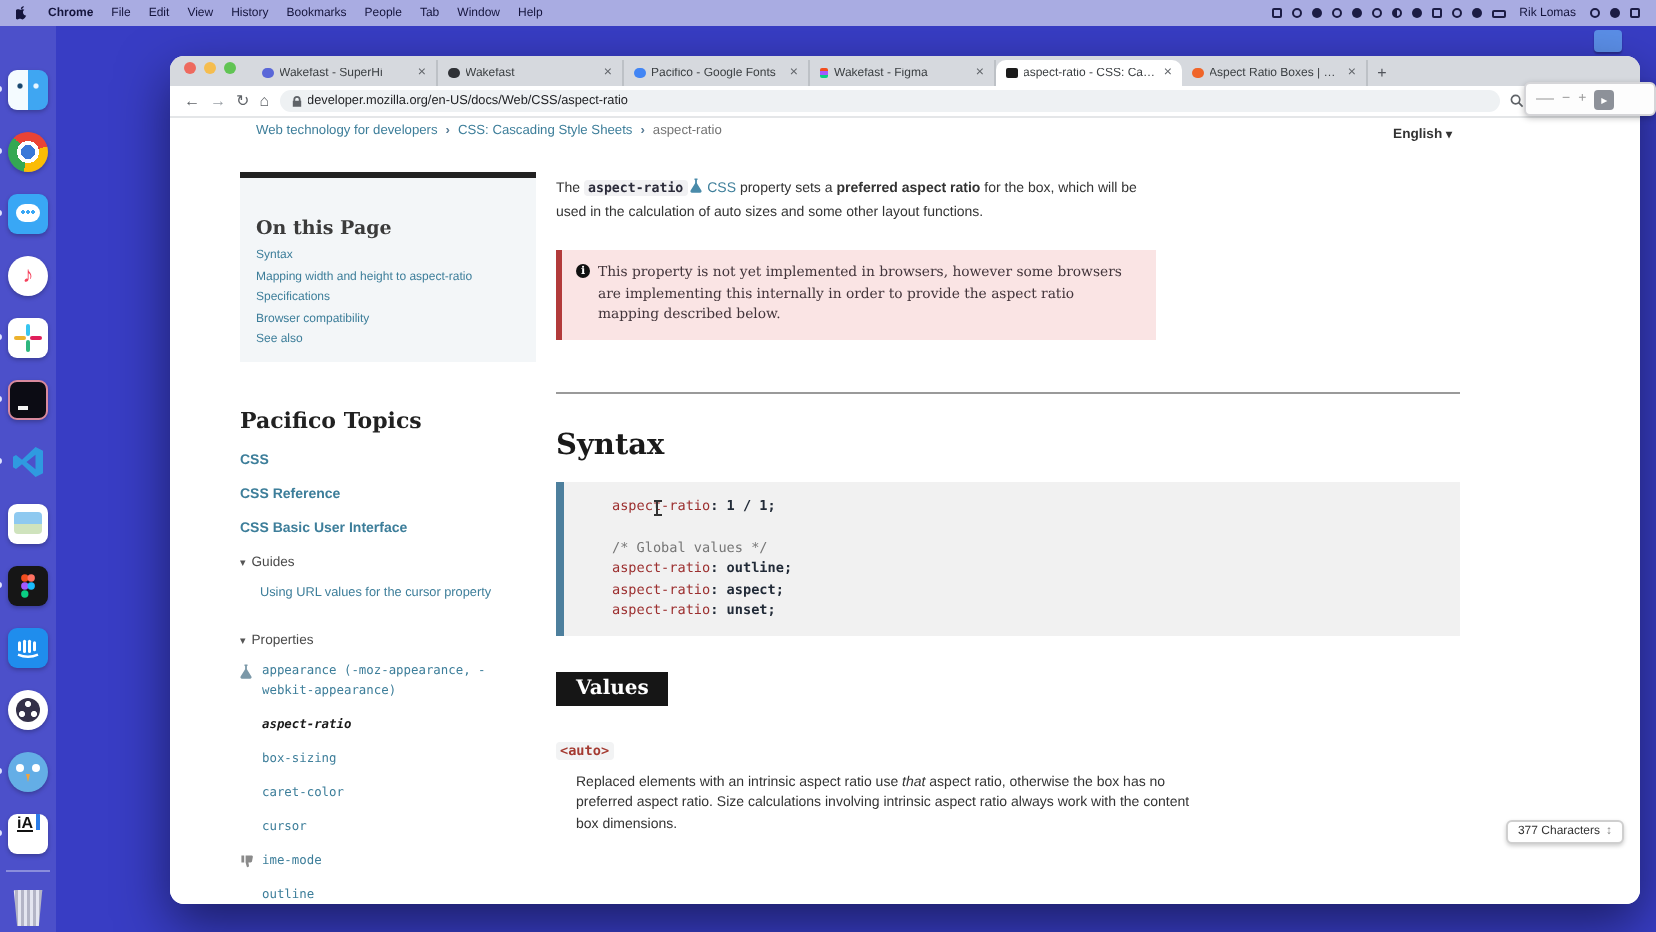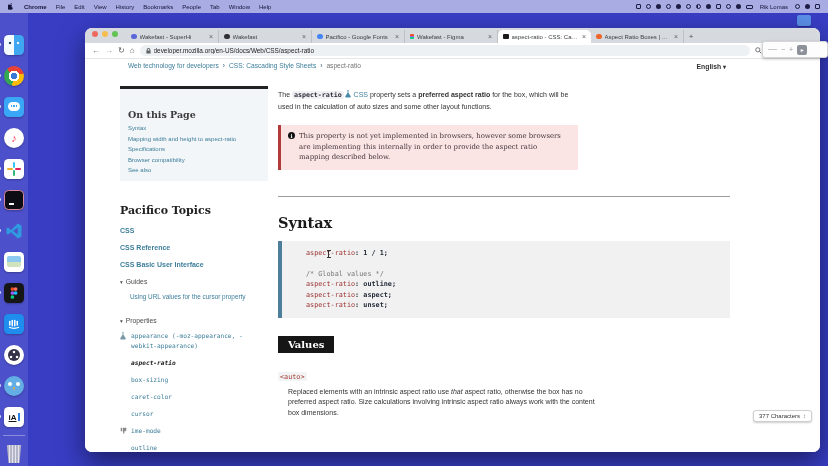--- a/index.html
+++ b/index.html
@@ -59,21 +59,21 @@
   .intercom-i { background:#1f8ded; display:flex; align-items:center; justify-content:center; }
   .film-i { background:#fff; border-radius:50%; }
   .film-i::after { content:""; position:absolute; left:4px; top:4px; width:12px; height:12px; border-radius:50%; background:
       radial-gradient(circle 1.4px at 6px 3px,#fff 1.4px,transparent 1.6px),
       radial-gradient(circle 1.4px at 3px 8px,#fff 1.4px,transparent 1.6px),
       radial-gradient(circle 1.4px at 9px 8px,#fff 1.4px,transparent 1.6px),
       #343149; }
   .twit-i { background:#64aee6; border-radius:50%; }
   .twit-i::before { content:""; position:absolute; left:4px; top:6px; width:4px; height:4px; border-radius:50%; background:#fff; box-shadow:8px 0 0 #fff; }
   .twit-i::after { content:""; position:absolute; left:8.5px; top:11px; width:0; height:0; border-left:1.5px solid transparent; border-right:1.5px solid transparent; border-top:4px solid #f2a33c; }
-  .ia-i { background:#fff; display:flex; align-items:center; justify-content:center; font-size:8px; font-weight:bold; color:#111;text-decoration:underline; }
+  .ia-i { background:#fff; display:flex; justify-content:center; font-size:8px; font-weight:bold; color:#111;text-decoration:underline; }
   .ia-i .ia-caret { display:inline-block; width:2px; height:8px; background:#2b7de9; margin-left:1px; }
   .dock-divider { width:22px; height:1px; background:rgba(255,255,255,.35); margin:-3px 0; }
   .trash-i { width:17px; height:18px; margin:1px auto 0; border-radius:2px; opacity:.95;
       clip-path:polygon(8% 0, 92% 0, 82% 100%, 18% 100%);
       background:repeating-linear-gradient(90deg,#ecedf2 0 1.5px,#b9bac6 1.5px 3px); box-shadow:none; }
 
   
   .window { position:absolute; left:85px; top:28px; width:735px; height:424px; border-radius:7px; overflow:hidden;
             background:#fff; box-shadow:0 10px 26px rgba(0,0,10,.5); z-index:10; }
 
@@ -149,21 +149,21 @@
   .cl-prop { color:#9c2f2f; }
   .cl-rest { color:#222b38; font-weight:bold; }
   .cl-comment { color:#767676; }
   .ibeam { position:absolute; left:46px; top:9px; width:1px; height:8px; background:#333; }
   .ibeam::before, .ibeam::after { content:""; position:absolute; left:-1.5px; width:4px; height:1px; background:#333; }
   .ibeam::after { bottom:0; }
 
   .h3-values { display:inline-block; margin-top:18px; background:#161616; color:#fff; font-family:"DejaVu Serif", serif;
                font-weight:bold; font-size:10px; padding:2.5px 10px 3px; }
   .dt { margin-top:12px; }
-  .dt .term { font-family:"DejaVu Sans Mono", monospace; font-weight:normal; font-size:6.8px; color:#a43a31; background:#f2f3f4; padding:0.5px 2px; border-radius:2px; }
+  .dt .term { font-family:"DejaVu Sans Mono", monospace; font-weight:bold; font-size:6.8px; color:#a43a31; background:#f2f3f4; padding:0.5px 2px; border-radius:2px; }
   .dd { margin:4px 0 0 10px; width:312px; font-size:7px; line-height:10.6px; color:#333; }
   .dd .em { font-style:italic; }
 
   .char-badge { position:absolute; right:8px; bottom:30px; background:#fff; border:1px solid #cfcfcf; border-radius:3px;
                 padding:2px 5px; font-size:6px; color:#333; box-shadow:0 1px 2px rgba(0,0,0,.2); display:flex; gap:3px; align-items:center; }
   .char-badge .ud { color:#888; font-size:6px; }
 
   
   .overlay-widget { position:absolute; left:762px; top:41px; width:66px; height:17px; background:#fdfdfd; border:1px solid #d5d5d8;
                     border-radius:3px; box-shadow:0 1px 3px rgba(0,0,0,.25); z-index:60; display:flex; align-items:center; gap:4px; padding:0 5px; }

